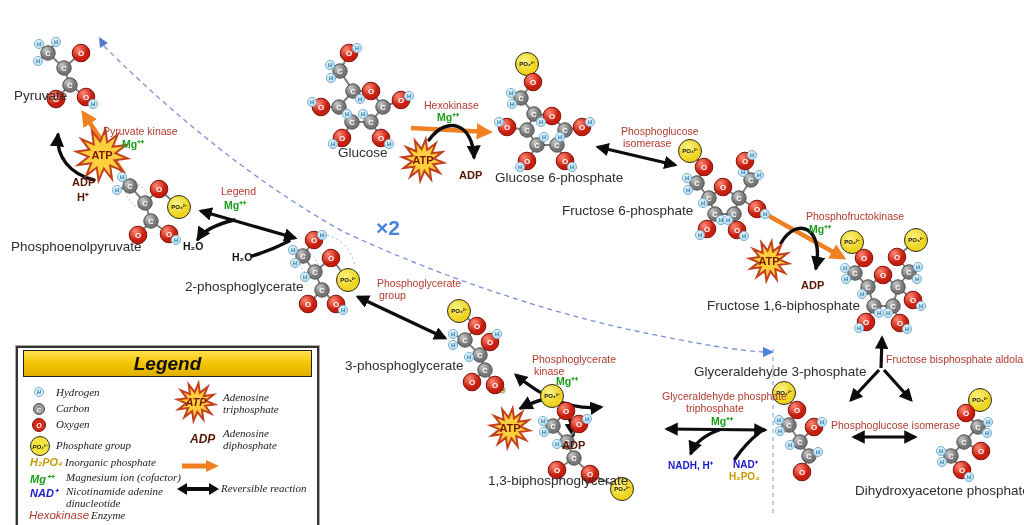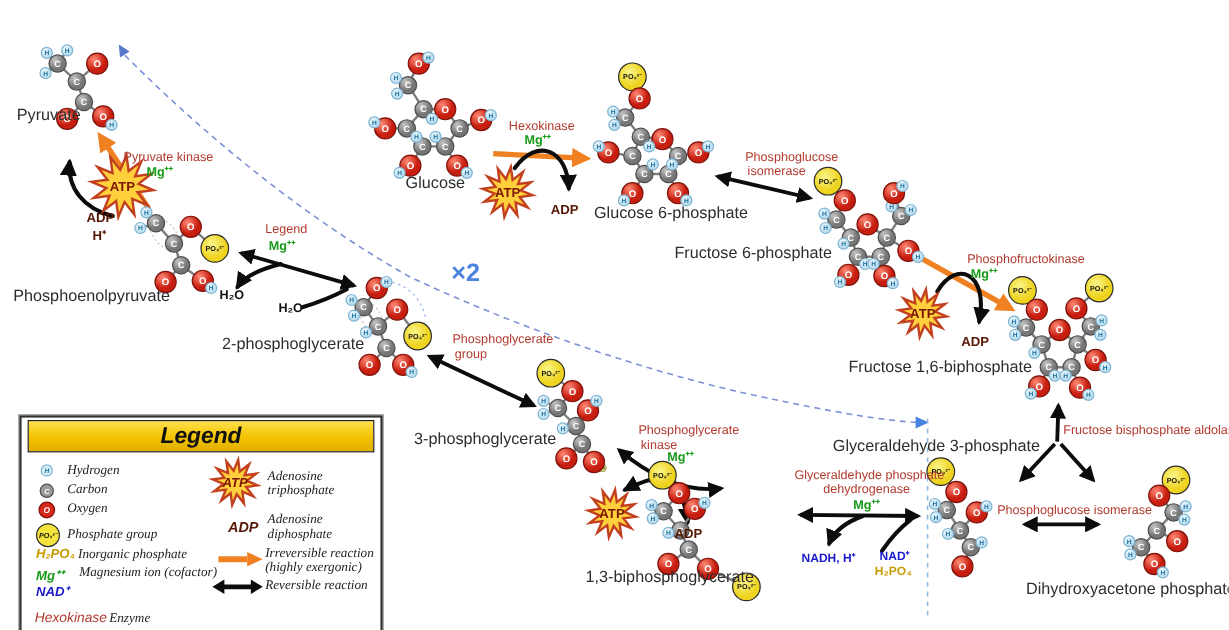--- a/index.html
+++ b/index.html
@@ -679,21 +679,21 @@
     <div class="lbl enzyme" style="left:424px;top:100px">Hexokinase</div>
     <div class="lbl enzyme" style="left:621px;top:126px">Phosphoglucose</div>
     <div class="lbl enzyme" style="left:623px;top:138px">isomerase</div>
     <div class="lbl enzyme" style="left:806px;top:211px">Phosphofructokinase</div>
     <div class="lbl enzyme" style="left:221px;top:186px">Legend</div>
     <div class="lbl enzyme" style="left:377px;top:278px">Phosphoglycerate</div>
     <div class="lbl enzyme" style="left:379px;top:290px">group</div>
     <div class="lbl enzyme" style="left:532px;top:354px">Phosphoglycerate</div>
     <div class="lbl enzyme" style="left:534px;top:366px">kinase</div>
     <div class="lbl enzyme" style="left:662px;top:391px">Glyceraldehyde phosphate</div>
-    <div class="lbl enzyme" style="left:686px;top:403px">dehydrogenase</div>
+    <div class="lbl enzyme" style="left:686px;top:403px">triphosphate</div>
     <div class="lbl enzyme" style="left:831px;top:420px">Phosphoglucose isomerase</div>
     <div class="lbl enzyme" style="left:886px;top:354px">Fructose bisphosphate aldolase</div>
 
     <div class="lbl mg" style="left:122px;top:139px">Mg⁺⁺</div>
     <div class="lbl mg" style="left:437px;top:112px">Mg⁺⁺</div>
     <div class="lbl mg" style="left:809px;top:224px">Mg⁺⁺</div>
     <div class="lbl mg" style="left:224px;top:200px">Mg⁺⁺</div>
     <div class="lbl mg" style="left:556px;top:376px">Mg⁺⁺</div>
     <div class="lbl mg" style="left:711px;top:416px">Mg⁺⁺</div>
 
@@ -726,35 +726,35 @@
     </svg>
     <div class="lg-label" style="left:38px;top:39px">Hydrogen</div>
     <div class="lg-label" style="left:38px;top:55px">Carbon</div>
     <div class="lg-label" style="left:38px;top:71px">Oxygen</div>
     <div class="lg-label" style="left:38px;top:92px">Phosphate group</div>
     <div class="lg-sym pi" style="left:12px;top:108px">H₂PO₄</div>
     <div class="lg-label" style="left:47px;top:109px">Inorganic phosphate</div>
     <div class="lg-sym" style="left:12px;top:123px;color:#189b18">Mg⁺⁺</div>
     <div class="lg-label" style="left:48px;top:124px">Magnesium ion (cofactor)</div>
     <div class="lg-sym" style="left:12px;top:137px;color:#1a1acc">NAD⁺</div>
+    <div class="lg-label" style="left:48px;top:138px;width:112px;white-space:normal">Nicotinamide adenine dinucleotide</div>
     <div class="lg-sym" style="left:11px;top:161px;color:#b03a2e;font-weight:normal;font-size:11.5px">Hexokinase</div>
     <div class="lg-label" style="left:73px;top:162px">Enzyme</div>
 
     <svg class="abs" style="left:156px;top:32px" width="44" height="44">
         <polygon points="24.5,3.2 25.8,12.9 33.6,6.9 29.8,16.0 39.5,14.7 31.8,20.7 40.8,24.5 31.1,25.8 37.1,33.6 28.0,29.8 29.3,39.5 23.3,31.8 19.5,40.8 18.2,31.1 10.4,37.1 14.2,28.0 4.5,29.3 12.2,23.3 3.2,19.5 12.9,18.2 6.9,10.4 16.0,14.2 14.7,4.5 20.7,12.2" fill="#ffd03c" stroke="#c2401f" stroke-width="2" stroke-linejoin="miter"></polygon>
         <text x="22" y="26" text-anchor="middle" font-size="11" font-weight="bold" fill="#7a1600">ATP</text>
       </svg>
     <div class="lg-label" style="left:205px;top:44px;width:66px;white-space:normal">Adenosine triphosphate</div>
     <div class="lg-sym" style="left:172px;top:84px;color:#551703;font-size:12px">ADP</div>
     <div class="lg-label" style="left:205px;top:80px;width:66px;white-space:normal">Adenosine diphosphate</div>
     <svg class="abs" style="left:162px;top:110px" width="40" height="16">
       <line x1="2" y1="8" x2="26" y2="8" stroke="#f08122" stroke-width="5"></line>
       <polygon points="26,2 39,8 26,14" fill="#f08122"></polygon>
     </svg>
-    <div class="lg-label" style="left:203px;top:108px;width:96px;white-space:normal">Irreversible reaction (highly exergonic)</div>
     <svg class="abs" style="left:158px;top:134px" width="44" height="14">
       <line x1="9" y1="7" x2="35" y2="7" stroke="#0c0c0c" stroke-width="4"></line>
       <polygon points="11,1 1,7 11,13" fill="#0c0c0c"></polygon>
       <polygon points="33,1 43,7 33,13" fill="#0c0c0c"></polygon>
     </svg>
     <div class="lg-label" style="left:203px;top:135px">Reversible reaction</div>
   </div>
 </div>
 
 </body></html>

